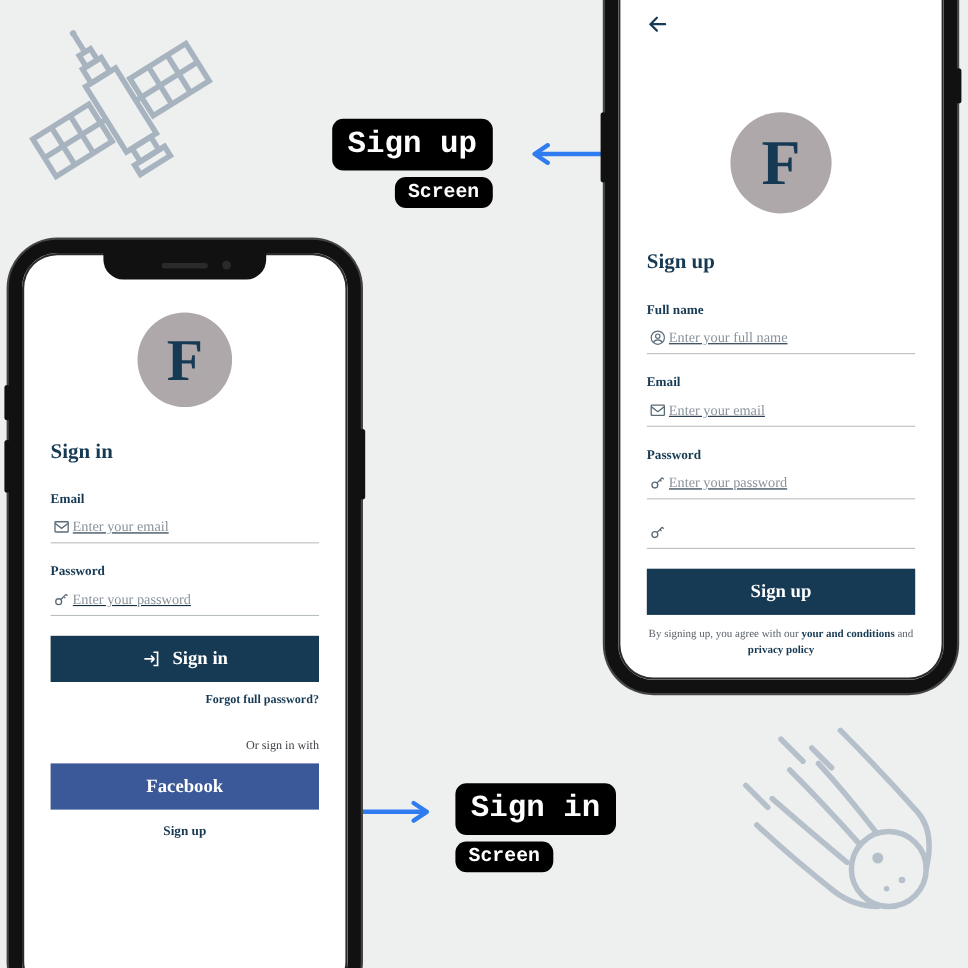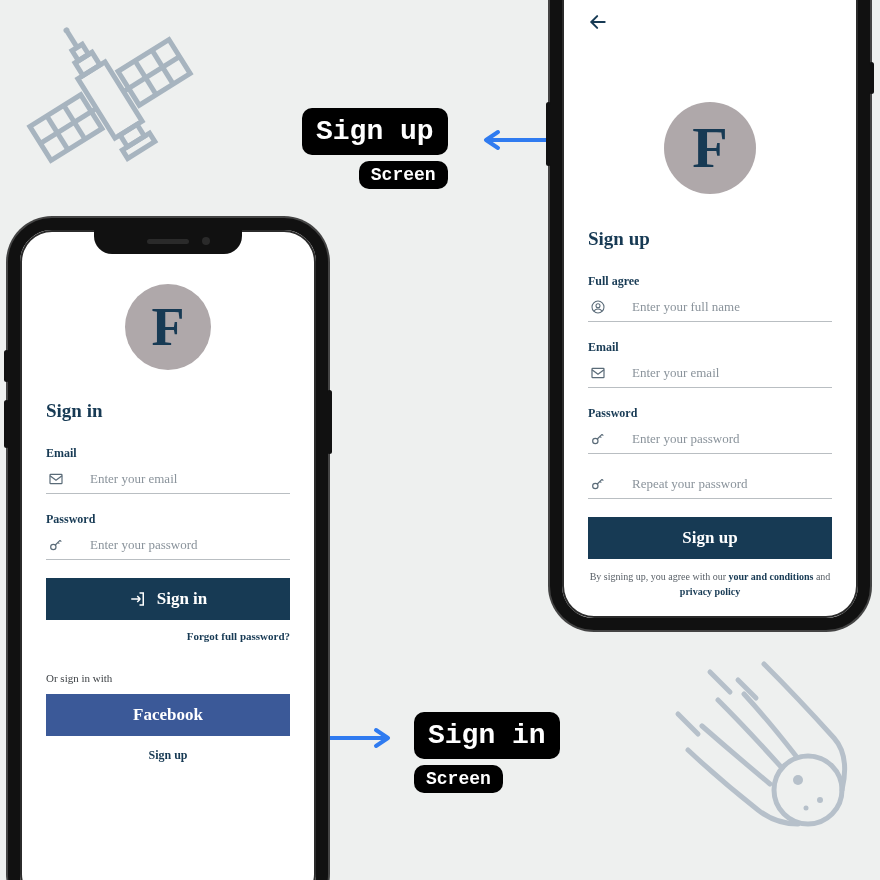--- a/index.html
+++ b/index.html
@@ -81,23 +81,24 @@
     line-height:1;
   }
   .signup .logo-wrap{margin-top:50px;margin-bottom:34px;}
   .signup .logo{width:92px;height:92px;font-size:58px;}
 
   h2.title{margin:0 0 24px;font-size:19px;font-weight:700;color:var(--navy);}
 
   .field{margin-bottom:18px;}
   .field label{display:block;font-size:12px;font-weight:700;color:var(--navy);margin-bottom:6px;}
   .input-row{
-    display:flex;align-items:center;gap:26px;
+    display:flex;align-items:center;gap:2px;
     border-bottom:1px solid var(--field-line);
     padding:4px 2px 6px;
+    text-decoration:underline;
   }
   .input-row .ico{width:16px;height:16px;flex:0 0 16px;color:#5a6b78;}
   .input-row .ico svg{width:100%;height:100%;display:block;}
   .input-row input{
     border:none;outline:none;background:transparent;flex:1;
     font-family:Georgia,serif;font-size:13px;color:var(--text);
     padding:0;
   }
   .input-row input::placeholder{color:#8a939b;}
 
@@ -106,21 +107,21 @@
     width:100%;height:42px;border:none;cursor:pointer;
     font-family:Georgia,serif;font-weight:700;font-size:17px;
     color:#fff;
   }
   .btn.primary{background:var(--navy);}
   .btn.fb{background:var(--fb);justify-content:center;}
   .btn .ico{width:18px;height:18px;}
   .btn .ico svg{width:100%;height:100%;}
 
   .link-right{text-align:right;font-size:11px;font-weight:700;color:var(--navy);margin-top:10px;}
-  .center-small{text-align:left;font-size:11px;color:#3b3f43;margin-top:30px;margin-bottom:10px;}
+  .center-small{text-align:right;font-size:11px;color:#3b3f43;margin-top:30px;margin-bottom:10px;}
   .signup-link{text-align:center;font-size:12px;font-weight:700;color:var(--navy);margin-top:12px;}
 
   .sign-disclaimer{font-size:10px;text-align:center;color:#5a6168;margin-top:10px;line-height:1.5;}
   .sign-disclaimer b{color:var(--navy);font-weight:700;}
 
   .back-arrow{position:absolute;top:110px;left:26px;width:20px;height:20px;color:var(--navy);}
   .back-arrow svg{width:100%;height:100%;}
 
   
   .callout{position:absolute;display:flex;flex-direction:column;align-items:flex-start;gap:6px;}
@@ -289,21 +290,21 @@
 
   <div class="screen" style="padding-top:150px;">
 
     <div class="logo-wrap">
       <div class="logo">F</div>
     </div>
 
     <h2 class="title">Sign up</h2>
 
     <div class="field">
-      <label>Full agree</label>
+      <label>Full name</label>
       <div class="input-row">
         <span class="ico">
           <svg viewBox="0 0 24 24" fill="none" stroke="currentColor" stroke-width="1.6">
               <circle cx="12" cy="12" r="9"></circle>
               <circle cx="12" cy="10" r="3"></circle>
               <path d="M6 19c1-3 4-4 6-4s5 1 6 4"></path>
             </svg>
         </span>
         <input type="text" placeholder="Enter your full name" style="">
       </div>
@@ -336,21 +337,20 @@
     </div>
 
     <div class="field">
       <div class="input-row">
         <span class="ico">
           <svg viewBox="0 0 24 24" fill="none" stroke="currentColor" stroke-width="1.8">
               <circle cx="8" cy="15" r="4"></circle>
               <path d="M11 12l7-7m-3 3l2 2m1-5l2 2"></path>
             </svg>
         </span>
-        <input type="password" placeholder="Repeat your password" style="">
       </div>
     </div>
 
     <button class="btn primary">
       <span>Sign up</span>
     </button>
 
     <div class="sign-disclaimer">
       <span>By signing up, you agree with our </span><b>your and conditions</b><span> and </span><b>privacy policy</b>
     </div>

